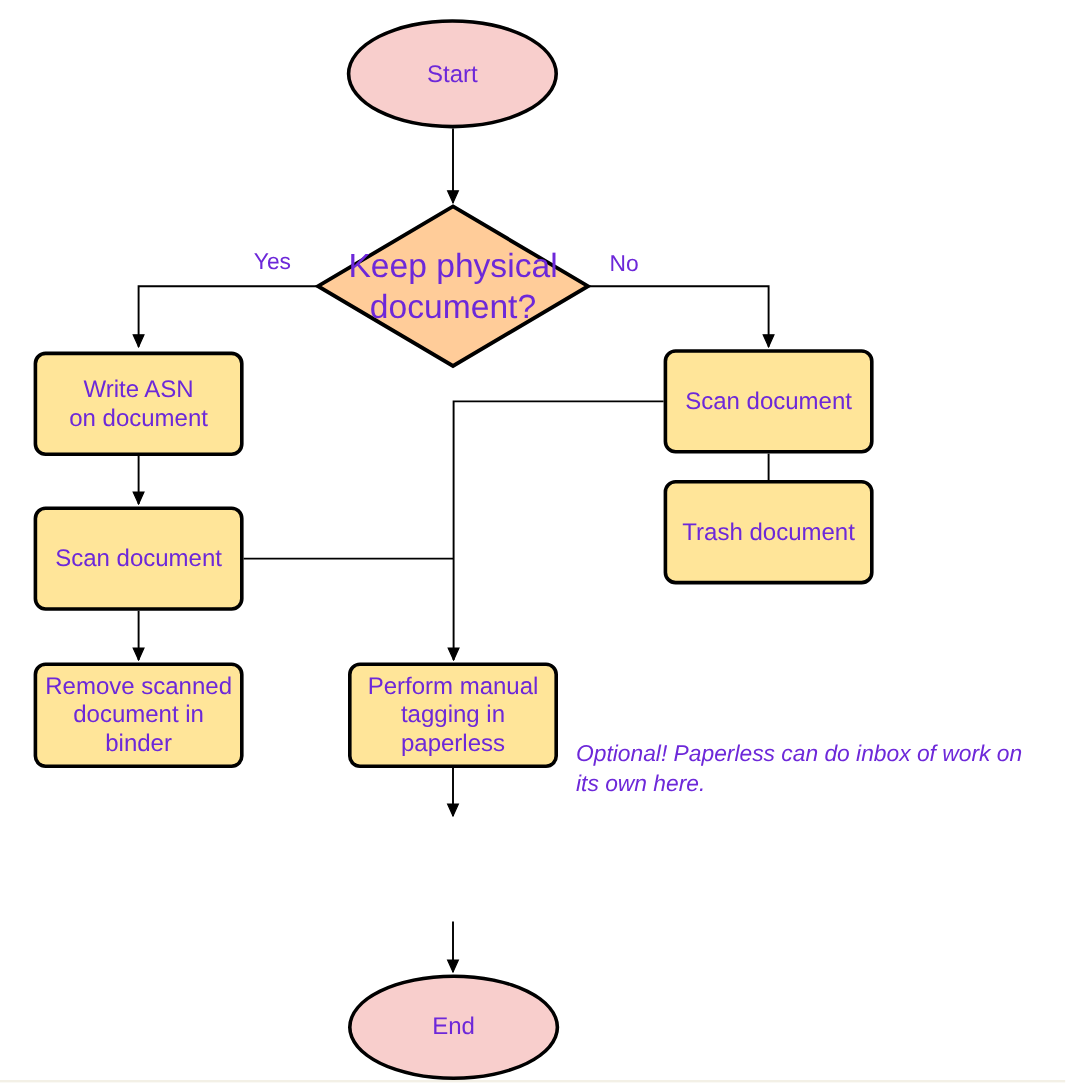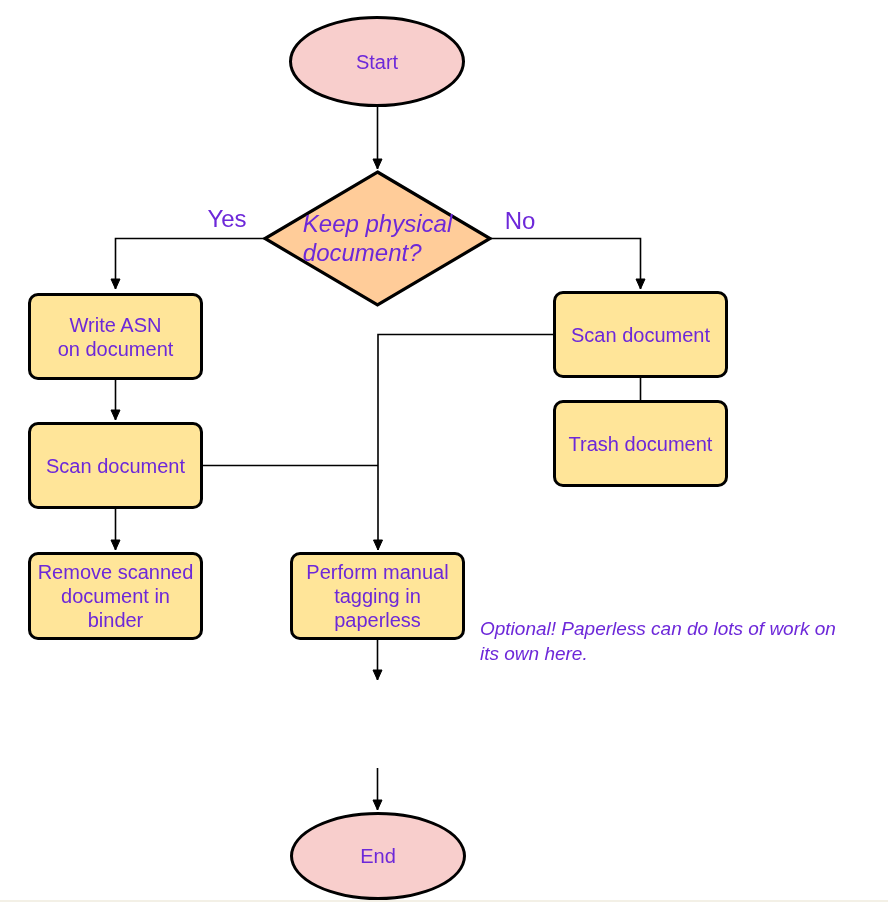--- a/index.html
+++ b/index.html
@@ -50,28 +50,28 @@
   }
   .terminal {
     background: var(--terminal-fill, #F8CECC);
     border-radius: 50%;
   }
   .diamond-label {
     position: absolute;
     display: flex;
     align-items: center;
     justify-content: center;
-    font-size: 24px;
+    text-align: center;
+    font-size: 28px;
     line-height: 1.2;
     white-space: pre-line;
-    font-style: italic;
   }
   .edge-label {
     position: absolute;
-    font-size: 24px;
+    font-size: 19px;
     line-height: 22px;
     text-align: center;
   }
   .note {
     position: absolute;
     left: 480px;
     top: 591px;
     width: 420px;
     font-size: 19px;
     line-height: 1.32;
@@ -158,19 +158,19 @@
 tagging in
 paperless</span>
   </div>
 
 
   <div class="node terminal" style="left:290px; top:812px; width:176px; height:88px;">
     <span>End</span>
   </div>
 
   <div class="note">
-    <span>Optional! Paperless can do lots of work on
+    <span>Optional! Paperless can do inbox of work on
 its own here.</span>
   </div>
 
   <div class="bottom-rule"></div>
 
 </div>
 
 </body></html>

